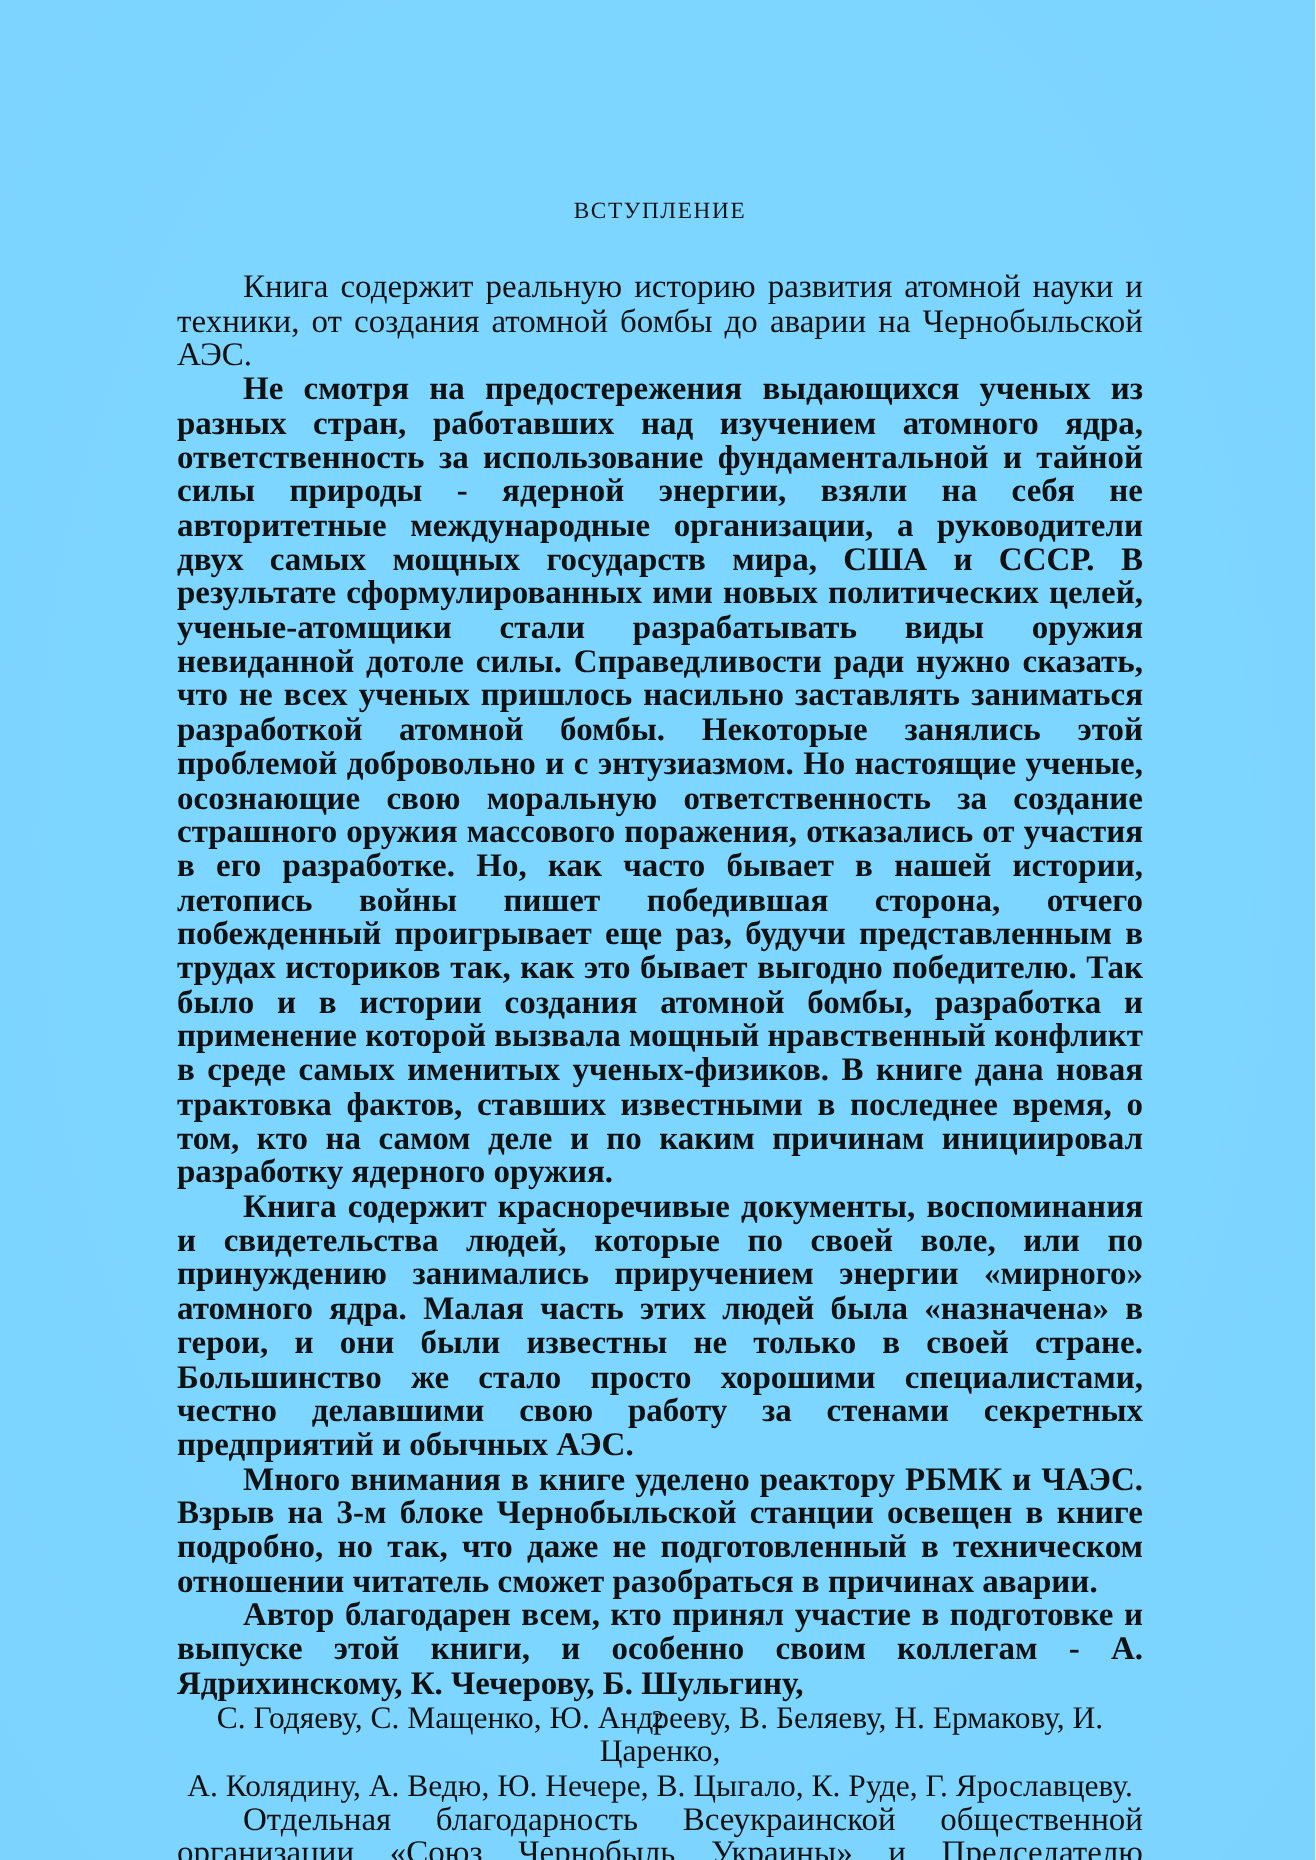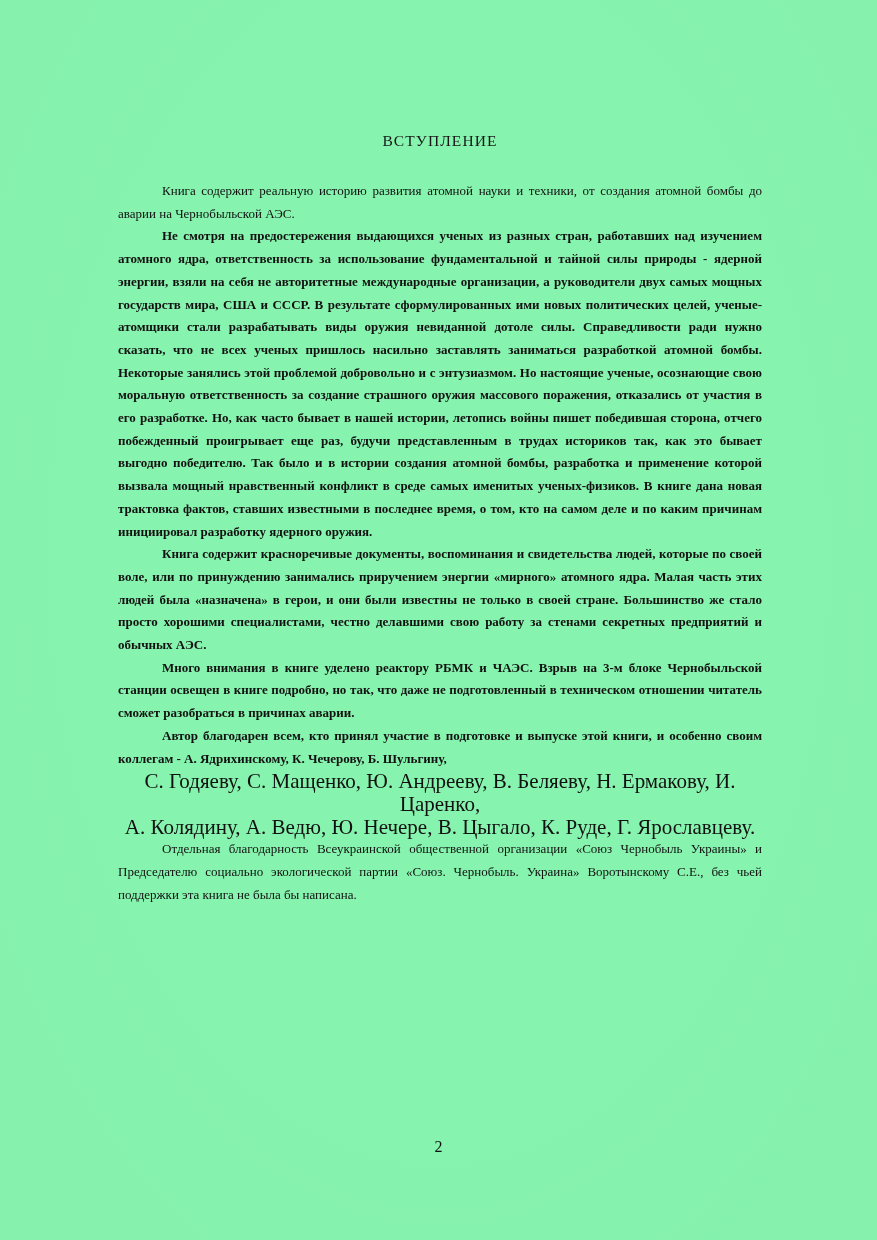--- a/index.html
+++ b/index.html
@@ -11,21 +11,21 @@
   body {
     font-family: "Liberation Serif", "DejaVu Serif", serif;
     color: #111111;
   }
 
   .page {
     position: relative;
     width: 877px;
     height: 1240px;
     margin: 0 auto;
-    background: #86efac;
+    background: #7dd3fc;
     overflow: hidden;
     
     box-sizing: border-box;
   }
 
   
   .paper-texture {
     position: absolute;
     inset: 0;
     background:
@@ -46,21 +46,21 @@
     letter-spacing: 1.1px;
     font-weight: normal;
     margin: 0 0 30px 0;
     color: #1a1a1a;
   }
 
   .para {
     margin: 0;
     text-align: justify;
     text-justify: inter-word;
-    font-size: 13px;
+    font-size: 22px;
     line-height: 22.7px;
     text-indent: 44px;
     color: #151515;
     -webkit-font-smoothing: none;
   }
 
   .para + .para { margin-top: 0; font-weight: bold; }
 
   .gap-before { margin-top: 23px; }
 

